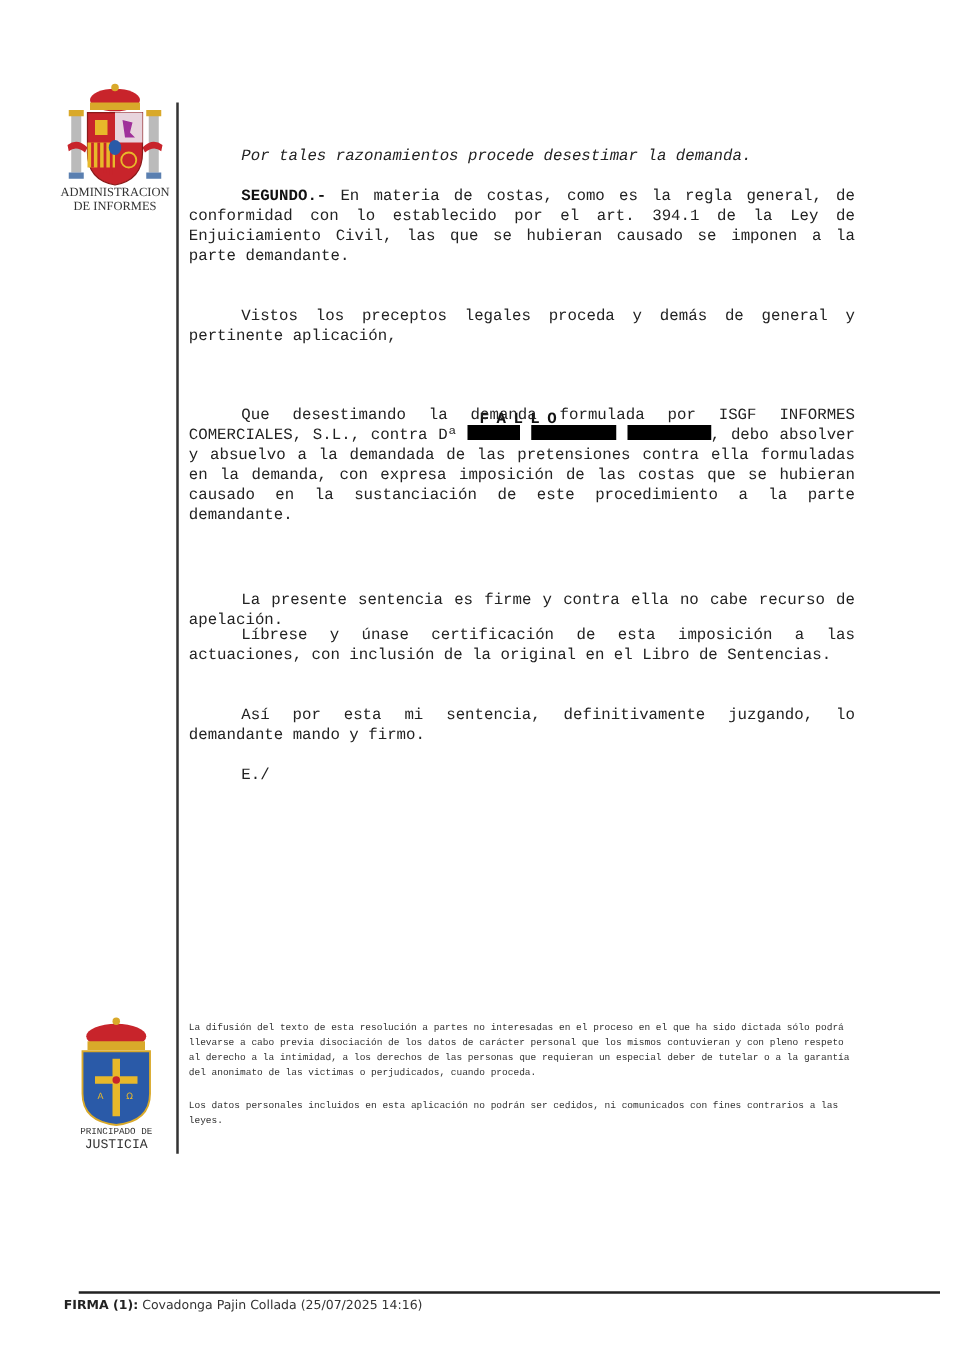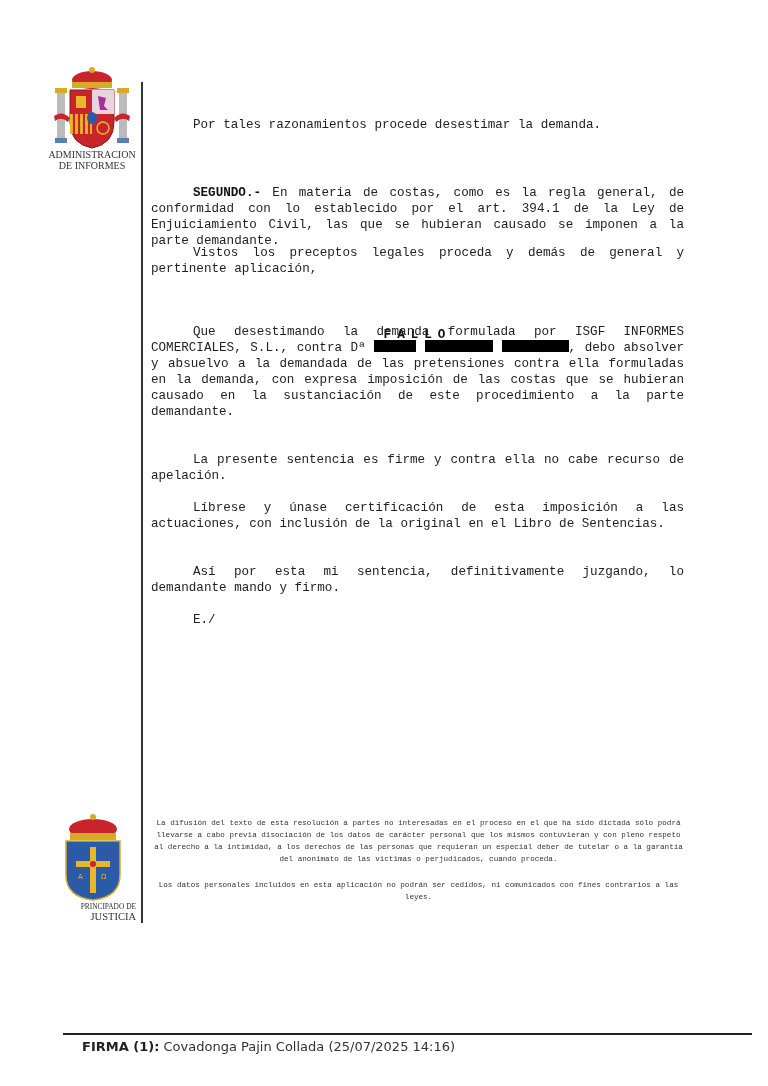--- a/index.html
+++ b/index.html
@@ -8,23 +8,23 @@
   .logo-top { left:52px; top:66px; width:80px; height:108px; }
   .logo-bottom { left:58px; top:813px; width:70px; height:120px; }
   .logo-caption { position:absolute; text-align:center; font-family:"Liberation Serif", serif; color:#333; line-height:1.05; }
   .vline { position:absolute; left:141px; top:82px; width:1.5px; height:841px; background:#333; }
   .body { position:absolute; left:151px; width:533px; font-size:12.6px; line-height:16px; }
   .p { position:absolute; left:0; width:533px; text-align:justify; text-align-last:left; white-space:normal; }
   .ind { text-indent:42px; }
   .bold { font-weight:bold; color:#111; }
   .center { text-align:center; text-align-last:center; font-weight:bold; letter-spacing:6px; color:#111;margin-top:35px; }
   .redact { display:inline-block; background:#000; height:12px; vertical-align:-1px; }
-  .notice { position:absolute; left:151px; width:535px; font-size:7.6px; line-height:11.9px; color:#333; text-align:center; }
+  .notice { position:absolute; left:151px; width:535px; font-size:7.6px; line-height:11.9px; color:#333; text-align:left; }
   .footer-line { position:absolute; left:63px; top:1033px; width:689px; height:2px; background:#222; }
-  .footer { position:absolute; left:82px; top:1039px; font-family:"DejaVu Sans", sans-serif; font-size:13px; color:#333; }
+  .footer { position:absolute; left:51px; top:1039px; font-family:"DejaVu Sans", sans-serif; font-size:10px; color:#333; }
   .footer b { font-weight:bold; color:#222; }
 </style>
 </head>
 <body>
 
 <div class="logo logo-top">
   <svg width="80" height="84" viewBox="0 0 80 84">
 
     <ellipse cx="40" cy="14" rx="20" ry="9" fill="#c8242b"></ellipse>
     <rect x="20" y="16" width="40" height="6" fill="#d9a92a"></rect>
@@ -55,49 +55,49 @@
   </svg>
   <div class="logo-caption" style="left:-4px; top:84px; width:88px; font-size:10px;">
     <div>ADMINISTRACION</div>
     <div>DE INFORMES</div>
   </div>
 </div>
 
 <div class="vline"></div>
 
 <div class="body" style="top:0;">
-  <div class="p ind" style="top:117px;">Por tales razonamientos procede desestimar la demanda.</div>
+  <div class="p ind" style="top:117px;font-style:italic;">Por tales razonamientos procede desestimar la demanda.</div>
 
-  <div class="p ind" style="top:149px;margin-top:36px;"><span class="bold">SEGUNDO.-</span><span> En materia de costas, como es la regla general, de conformidad con lo establecido por el art. 394.1 de la Ley de Enjuiciamiento Civil, las que se hubieran causado se imponen a la parte demandante.</span></div>
+  <div class="p ind" style="top:149px;"><span class="bold">SEGUNDO.-</span><span> En materia de costas, como es la regla general, de conformidad con lo establecido por el art. 394.1 de la Ley de Enjuiciamiento Civil, las que se hubieran causado se imponen a la parte demandante.</span></div>
 
   <div class="p ind" style="top:245px;">Vistos los preceptos legales proceda y demás de general y pertinente aplicación,</div>
 
   <div class="p center" style="top:292px;">FALLO</div>
 
   <div class="p ind" style="top:324px;"><span>Que desestimando la demanda formulada por ISGF  INFORMES COMERCIALES, S.L., contra Dª </span><span class="redact" style="width:42px;"></span> <span class="redact" style="width:68px;"></span> <span class="redact" style="width:67px;"></span><span>, debo absolver y absuelvo a la demandada de las pretensiones contra ella formuladas en la demanda, con expresa imposición de las costas que se hubieran causado en la sustanciación de este procedimiento a la parte demandante.</span></div>
 
-  <div class="p ind" style="top:452px;">La presente sentencia es firme y contra ella no cabe recurso de apelación.</div>
+  <div class="p ind" style="top:472px;">La presente sentencia es firme y contra ella no cabe recurso de apelación.</div>
   <div class="p ind" style="top:500px;">Líbrese y únase certificación de esta imposición a las actuaciones, con inclusión de la original en el Libro de Sentencias.</div>
   <div class="p ind" style="top:564px;">Así por esta mi sentencia, definitivamente juzgando,  lo demandante mando y firmo.</div>
   <div class="p ind" style="top:612px;">E./</div>
 </div>
 
 <div class="logo logo-bottom">
   <svg width="70" height="88" viewBox="0 0 70 88">
     <ellipse cx="35" cy="16" rx="24" ry="10" fill="#c8242b"></ellipse>
     <rect x="12" y="20" width="46" height="7" fill="#d9a92a"></rect>
     <circle cx="35" cy="4" r="3" fill="#d9a92a"></circle>
     <path d="M8 28 H62 V62 Q62 84 35 87 Q8 84 8 62 Z" fill="#2a5aa8" stroke="#d9a92a" stroke-width="1.5"></path>
     <rect x="32" y="34" width="6" height="46" fill="#e8b82a"></rect>
     <rect x="18" y="48" width="34" height="6" fill="#e8b82a"></rect>
     <circle cx="35" cy="51" r="3" fill="#c8242b"></circle>
     <text x="20" y="66" font-size="7" fill="#e8b82a" font-family="DejaVu Sans, sans-serif">A</text>
     <text x="43" y="66" font-size="7" fill="#e8b82a" font-family="DejaVu Sans, sans-serif">Ω</text>
   </svg>
-  <div class="logo-caption" style="left:-8px; top:90px; width:86px; font-family:Liberation Serif, serif;text-align:right;">
+  <div class="logo-caption" style="left:-8px; top:90px; width:86px; font-family:Liberation Mono, monospace;">
     <div style="font-size:7.4px;">PRINCIPADO DE</div>
     <div style="font-size:10.5px;">JUSTICIA</div>
   </div>
 </div>
 
 <div class="notice" style="top:818px;">La difusión del texto de esta resolución a partes no interesadas en el proceso en el que ha sido dictada sólo podrá llevarse a cabo previa disociación de los datos de carácter personal que los mismos contuvieran y con pleno respeto al derecho a la intimidad, a los derechos de las personas que requieran un especial deber de tutelar o a la garantía del anonimato de las victimas o perjudicados, cuando proceda.</div>
 <div class="notice" style="top:880px;">Los datos personales incluidos en esta aplicación no podrán ser cedidos, ni comunicados con fines contrarios a las leyes.</div>
 
 <div class="footer-line"></div>
 <div class="footer">

